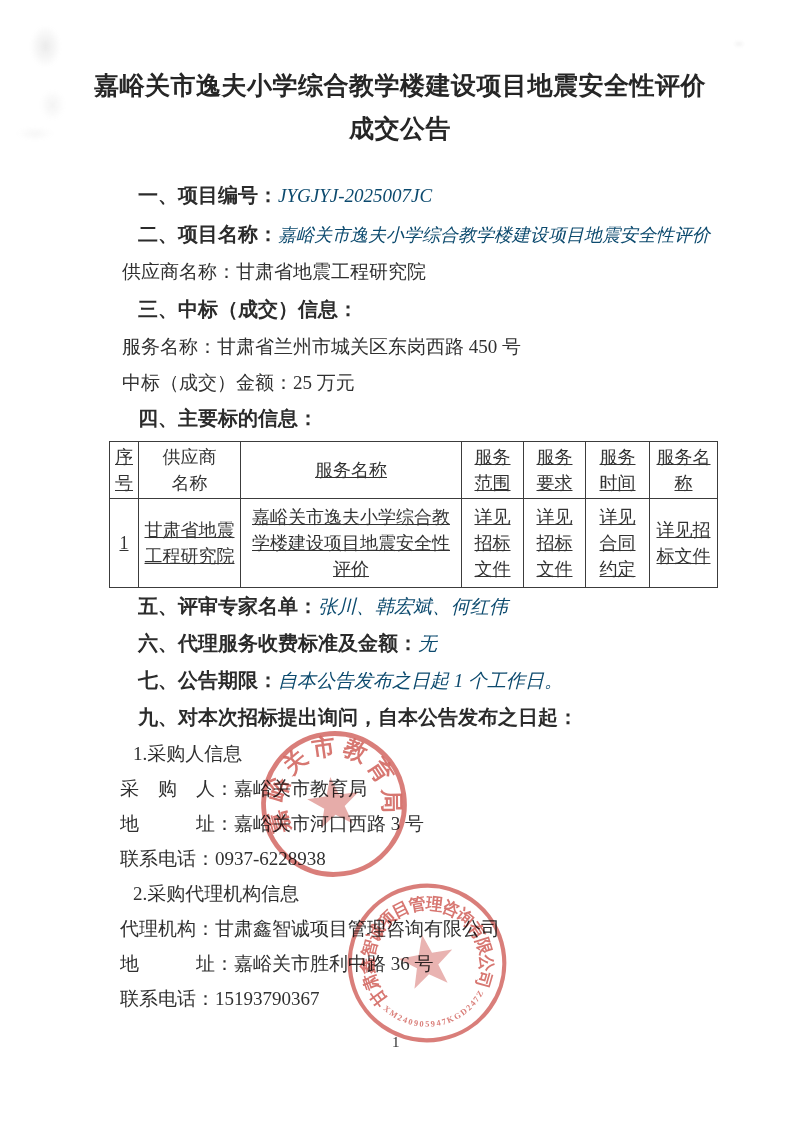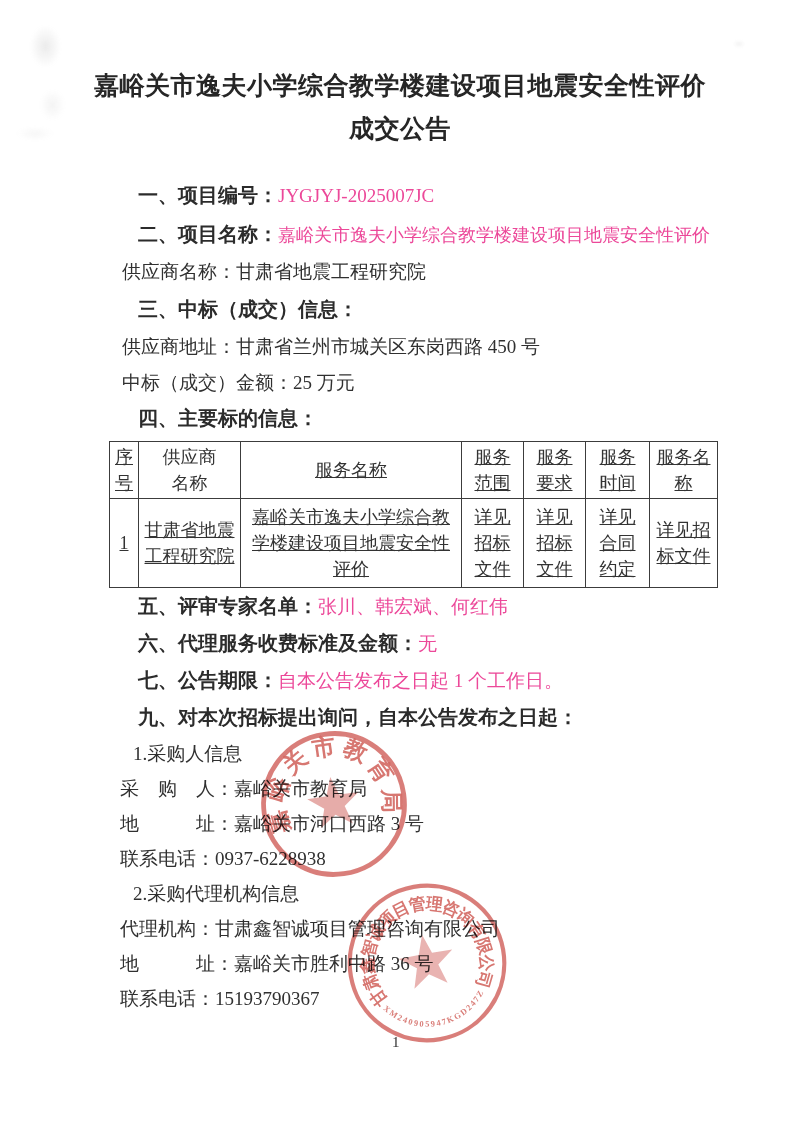--- a/index.html
+++ b/index.html
@@ -19,21 +19,21 @@
     background:radial-gradient(ellipse 9px 6px at 50% 50%, rgba(150,150,150,.12), transparent 70%);
     filter:blur(1px);}
 
   .doc-title{padding-top:64px;text-align:center;
     font-family:"Liberation Sans","DejaVu Sans",sans-serif;
     font-weight:bold;font-size:25px;line-height:43px;color:#262626;letter-spacing:.5px;}
   .content{padding:0 72px 0 120px;}
 
   .line{display:block;}
   .h-line{padding-left:18px;font-size:20px;font-weight:bold;height:39px;line-height:39px;color:#2b2b2b;}
-  .h-line .val{font-weight:normal;font-size:19px;color:#ec4899;}
+  .h-line .val{font-weight:normal;font-size:19px;color:#0c4a6e;font-style:italic;}
   .h-line.small-val .val{font-size:18px;}
   .first-h{margin-top:26px;}
   .sub-line{padding-left:2px;font-size:19px;height:36px;line-height:36px;}
   .h4{height:34px;line-height:34px;}
   .after-table{height:37px;line-height:37px;}
   .num-line{padding-left:13px;font-size:19px;height:35px;line-height:35px;}
   .contact-line{padding-left:0;font-size:19px;height:35px;line-height:35px;}
   .lbl{white-space:pre;}
 
   table.bid{border-collapse:collapse;margin-left:-11px;margin-top:6px;width:608px;
@@ -76,21 +76,21 @@
     </div>
 
     <div class="line sub-line">
       <span class="lbl">供应商名称：</span><span>甘肃省地震工程研究院</span>
     </div>
 
     <div class="line h-line">
       <span class="lbl">三、中标（成交）信息：</span>
     </div>
     <div class="line sub-line">
-      <span class="lbl">供应商地址：</span><span>甘肃省兰州市城关区东岗西路 450 号</span>
+      <span class="lbl">服务名称：</span><span>甘肃省兰州市城关区东岗西路 450 号</span>
     </div>
     <div class="line sub-line">
       <span class="lbl">中标（成交）金额：</span><span>25 万元</span>
     </div>
 
     <div class="line h-line h4">
       <span class="lbl">四、主要标的信息：</span>
     </div>
 
     <table class="bid">

